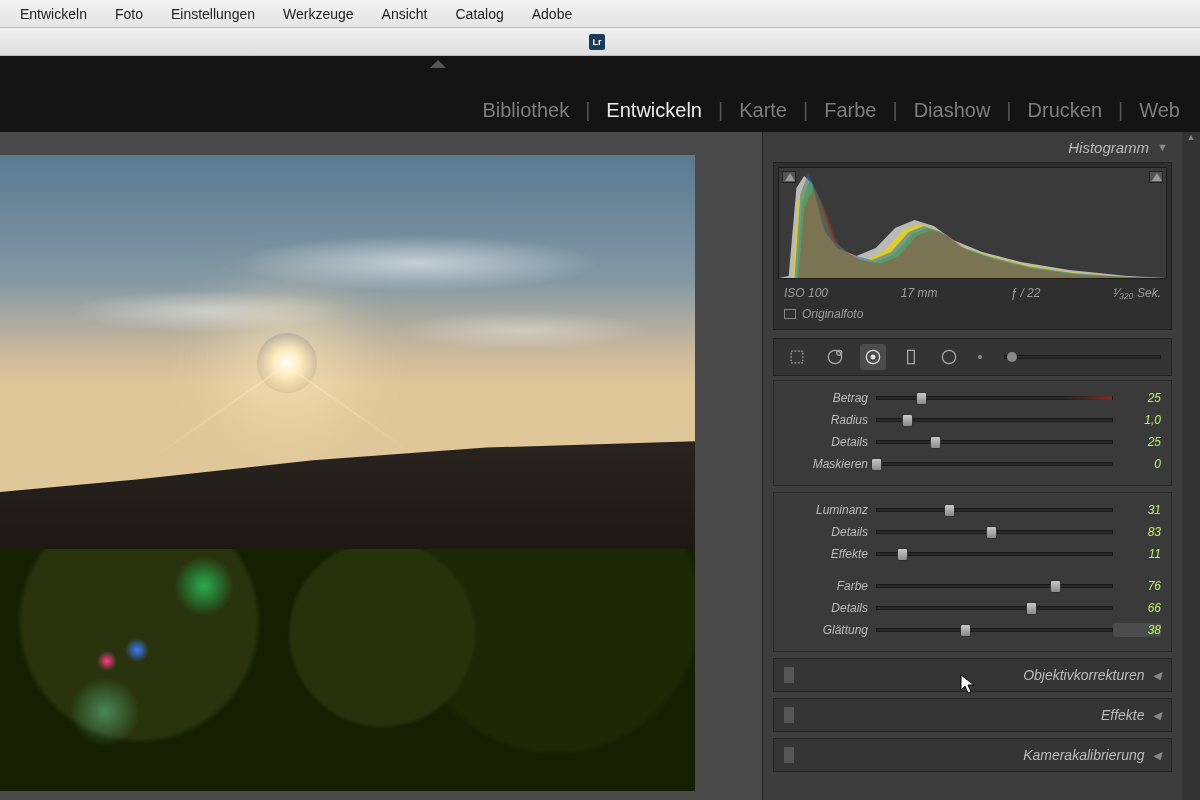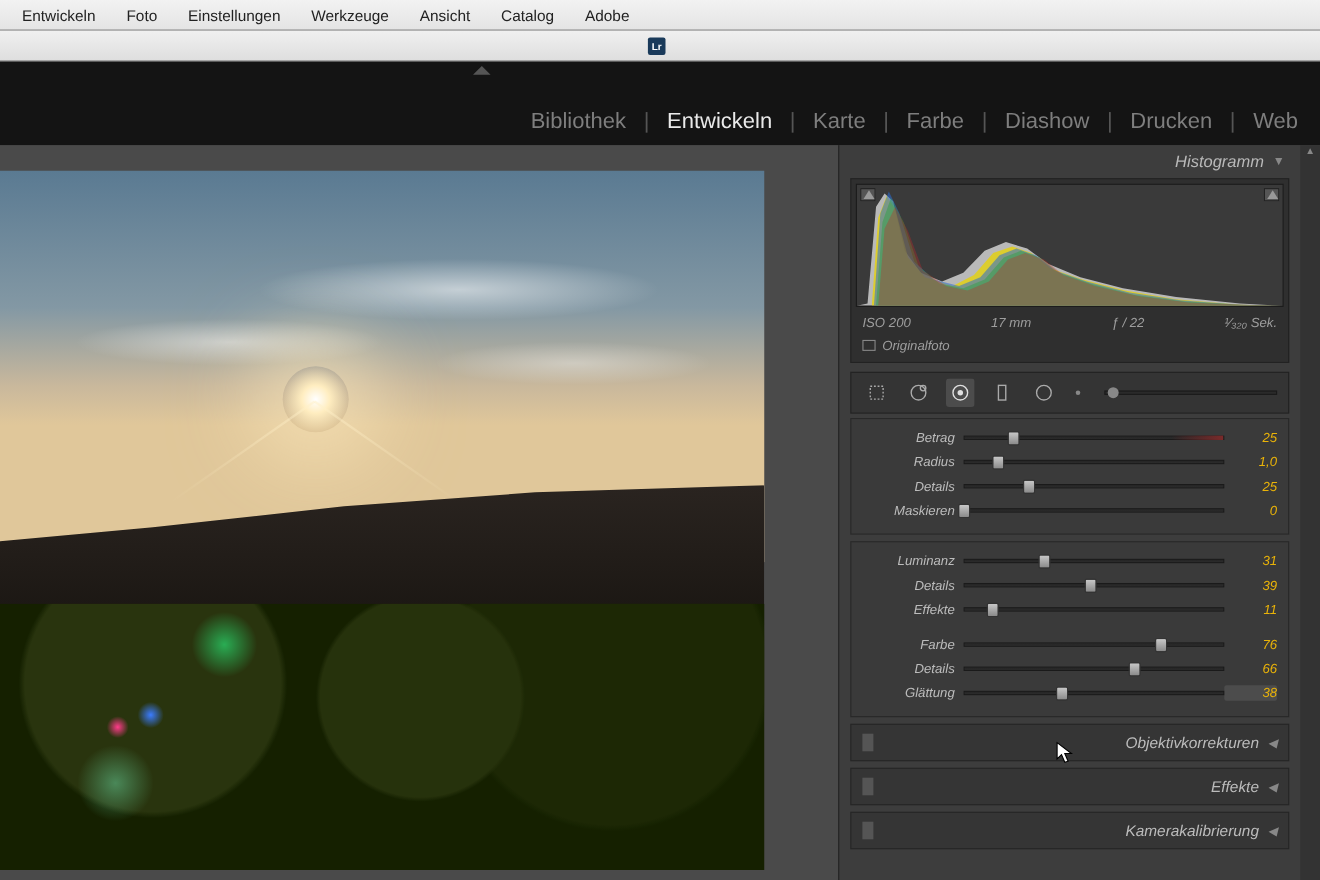--- a/index.html
+++ b/index.html
@@ -78,21 +78,21 @@
   .toolstrip .mini-slider .knob{position:absolute;left:2px;top:-4px;width:10px;height:10px;border-radius:50%;background:#888;}
 
   
   .panel-section { margin: 0 10px; background:#3a3a3a; border:1px solid #282828; padding:6px 10px 10px 10px; }
   .section-title { text-align:center; color:#bcbcbc; font-size:13px; margin:4px 0 6px 0;}
   .slider-row { display:flex; align-items:center; height:22px; font-size:12px; color:#bcbcbc;}
   .slider-row .label { width:92px; text-align:right; padding-right:8px;}
   .slider-row .track { flex:1; height:4px; background:linear-gradient(#252525,#2c2c2c); border:1px solid #1a1a1a; position:relative;}
   .slider-row .track.red::after{content:"";position:absolute;right:0;top:-1px;bottom:-1px;width:20%;background:linear-gradient(to right,transparent,#7a2a2a);}
   .slider-row .knob { position:absolute; top:-5px; width:11px; height:13px; background:linear-gradient(#c8c8c8,#8a8a8a); border:1px solid #333; border-radius:2px;}
-  .slider-row .val { width:48px; text-align:right; padding-left:8px; color:#eab308;}
+  .slider-row .val { width:48px; text-align:right; padding-left:8px; color:#bef264;}
   .slider-row.hl .val{ background:#4c4c4c; border-radius:2px;}
   .panel-gap{height:10px;}
 
   
   .collapsed-row { margin: 6px 10px 0 10px; height:28px; background:#353535; border:1px solid #262626; display:flex; align-items:center; justify-content:flex-end; padding:16px 10px; color:#bcbcbc; font-size:14px;}
   .collapsed-row .sw{width:10px;height:16px;background:#555;margin-right:auto;}
   .collapsed-row .tri{margin-left:8px;font-size:11px;color:#888;}
 
   .cursor { position:absolute; width:16px; height:22px; pointer-events:none;}
   .cursor svg{width:16px;height:22px;}
@@ -168,21 +168,21 @@
             <svg viewBox="0 0 400 110" preserveAspectRatio="none">
               <path d="M0,110 L10,108 18,20 26,8 34,15 45,60 60,80 80,88 100,80 120,60 140,52 160,58 180,72 210,84 250,94 300,102 360,108 400,110 Z" fill="#d0d0d0" opacity="0.85"></path>
               <path d="M0,110 L14,110 20,30 28,10 36,22 48,66 64,84 90,92 110,82 128,62 146,56 164,62 182,76 212,86 252,96 300,104 360,109 400,110 Z" fill="#e8d400" opacity="0.75"></path>
               <path d="M0,110 L16,110 22,26 30,6 40,26 54,70 72,86 96,92 116,84 134,64 150,58 168,64 186,78 216,88 256,98 304,105 360,109 400,110 Z" fill="#2a6bd4" opacity="0.55"></path>
               <path d="M0,110 L18,110 24,34 32,12 44,34 58,74 78,90 100,94 120,86 138,66 154,60 172,66 190,80 220,90 260,100 308,106 362,109 400,110 Z" fill="#2aa040" opacity="0.45"></path>
               <path d="M0,110 L20,110 26,40 36,20 48,42 62,78 84,92 104,96 124,88 142,68 158,62 176,68 194,82 224,92 264,101 312,107 364,109 400,110 Z" fill="#c02a2a" opacity="0.35"></path>
             </svg>
           </div>
         </div>
         <div class="histo-meta">
-          <span>ISO 200</span>
+          <span>ISO 100</span>
           <span>17 mm</span>
           <span>ƒ / 22</span>
           <span>¹⁄₃₂₀ Sek.</span>
         </div>
         <div class="original-row">
           <span class="sq"></span>
           <span>Originalfoto</span>
         </div>
       </div>
 
@@ -264,21 +264,21 @@
               <div class="track">
                 <div class="knob" style="left: calc(31% - 6px);"></div>
               </div>
               <div class="val">31</div>
             </div>
             <div class="slider-row">
               <div class="label">Details</div>
               <div class="track">
                 <div class="knob" style="left: calc(49% - 6px);"></div>
               </div>
-              <div class="val">39</div>
+              <div class="val">83</div>
             </div>
             <div class="slider-row">
               <div class="label">Effekte</div>
               <div class="track">
                 <div class="knob" style="left: calc(11% - 6px);"></div>
               </div>
               <div class="val">11</div>
             </div>
           </div>
         <div class="panel-gap"></div>

